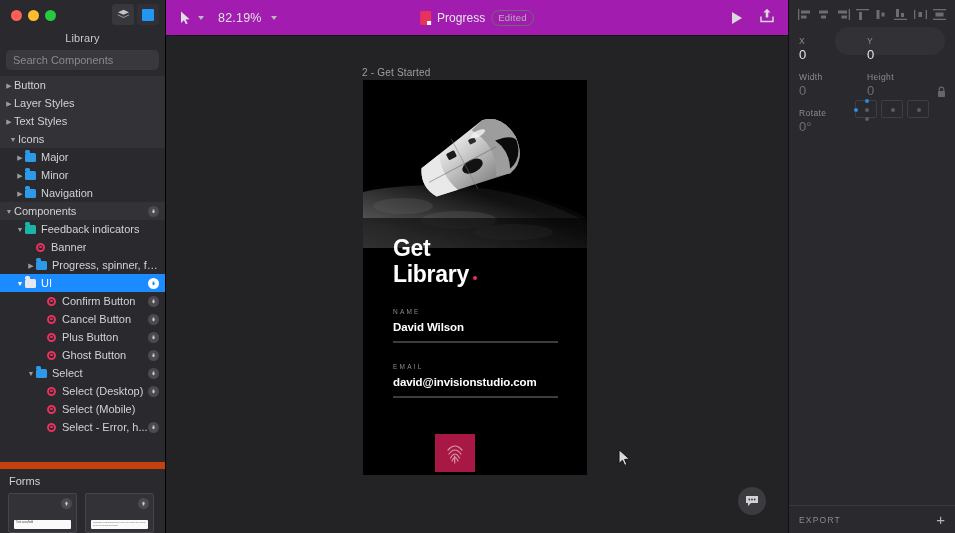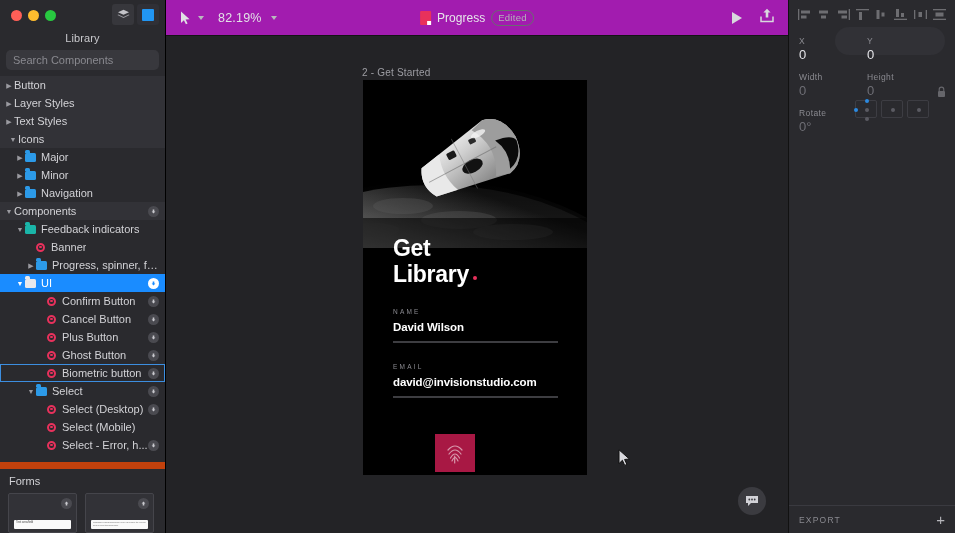--- a/index.html
+++ b/index.html
@@ -333,30 +333,20 @@
           <span class="badge">
             <svg width="7" height="7" viewBox="0 0 7 7">
               <path d="M3.5 5.6 L1.6 3.5 H2.7 V1.5 H4.3 V3.5 H5.4 Z" fill="#c9c9ce"></path>
             </svg>
           </span>
         </div>
         <div class="row" style="padding-left: 37px;">
           <span class="tw"></span>
           <span class="sym"></span>
           <span class="lbl">Ghost Button</span>
-          <span class="badge">
-            <svg width="7" height="7" viewBox="0 0 7 7">
-              <path d="M3.5 5.6 L1.6 3.5 H2.7 V1.5 H4.3 V3.5 H5.4 Z" fill="#c9c9ce"></path>
-            </svg>
-          </span>
-        </div>
-        <div class="row outline" style="padding-left: 37px;">
-          <span class="tw"></span>
-          <span class="sym"></span>
-          <span class="lbl">Biometric button</span>
           <span class="badge">
             <svg width="7" height="7" viewBox="0 0 7 7">
               <path d="M3.5 5.6 L1.6 3.5 H2.7 V1.5 H4.3 V3.5 H5.4 Z" fill="#c9c9ce"></path>
             </svg>
           </span>
         </div>
         <div class="row" style="padding-left: 26px;">
           <span class="tw">▼</span>
           <span class="folder"></span>
           <span class="lbl">Select</span>

